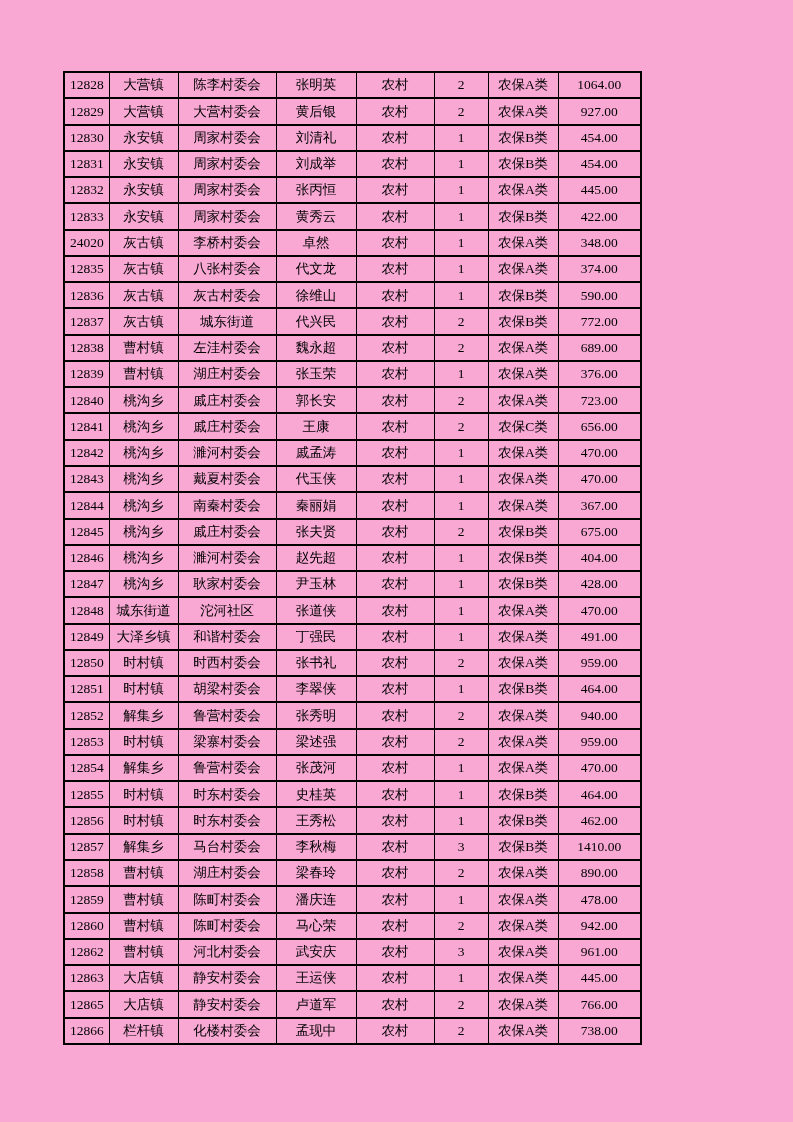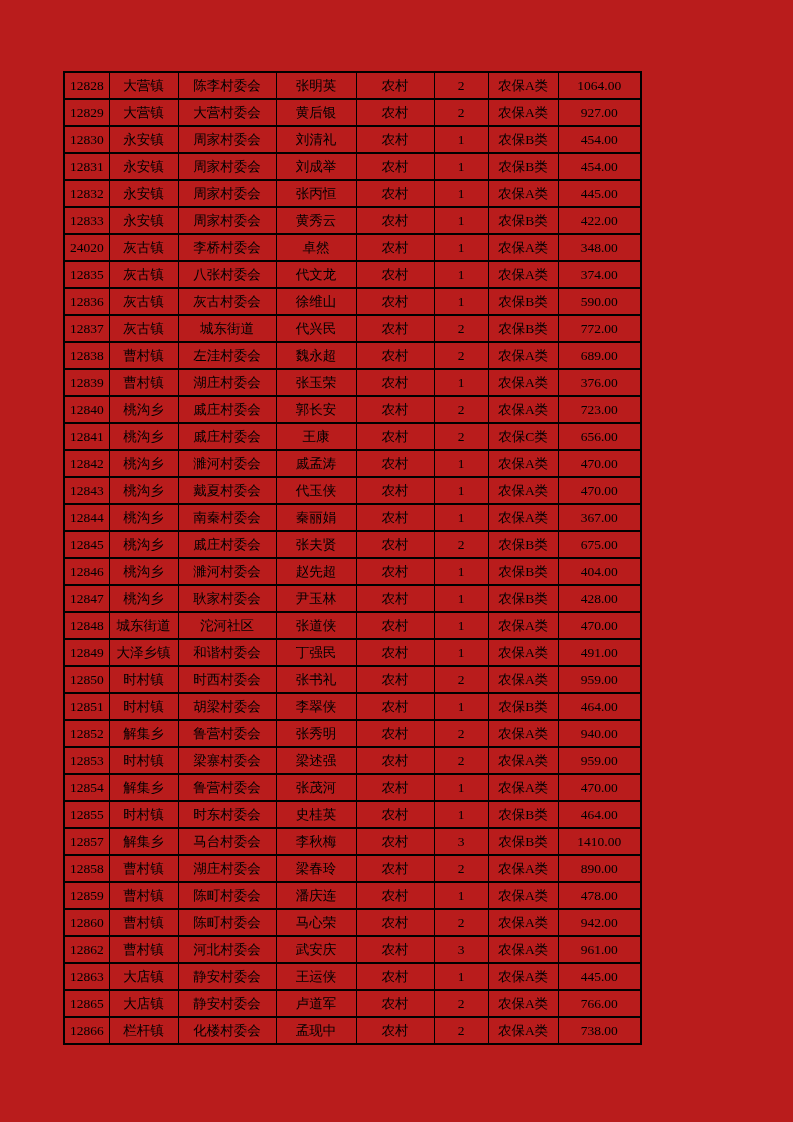--- a/index.html
+++ b/index.html
@@ -4,21 +4,21 @@
 <style>
   html, body {
     margin: 0;
     padding: 0;
     background: #ffffff;
   }
   .page {
     position: relative;
     width: 793px;
     height: 1122px;
-    background: #b91c1c;
+    background: #f9a8d4;
     overflow: hidden;
     font-family: "Liberation Serif", "DejaVu Serif", serif;
     color: #000000;
   }
   table.grid {
     position: absolute;
     left: 63px;
     top: 71px;
     width: 577px;
     height: 974px;
@@ -329,20 +329,30 @@
           <td>12855</td>
           <td>时村镇</td>
           <td>时东村委会</td>
           <td>史桂英</td>
           <td>农村</td>
           <td>1</td>
           <td>农保B类</td>
           <td>464.00</td>
         </tr>
         <tr>
+          <td>12856</td>
+          <td>时村镇</td>
+          <td>时东村委会</td>
+          <td>王秀松</td>
+          <td>农村</td>
+          <td>1</td>
+          <td>农保B类</td>
+          <td>462.00</td>
+        </tr>
+        <tr>
           <td>12857</td>
           <td>解集乡</td>
           <td>马台村委会</td>
           <td>李秋梅</td>
           <td>农村</td>
           <td>3</td>
           <td>农保B类</td>
           <td>1410.00</td>
         </tr>
         <tr>

